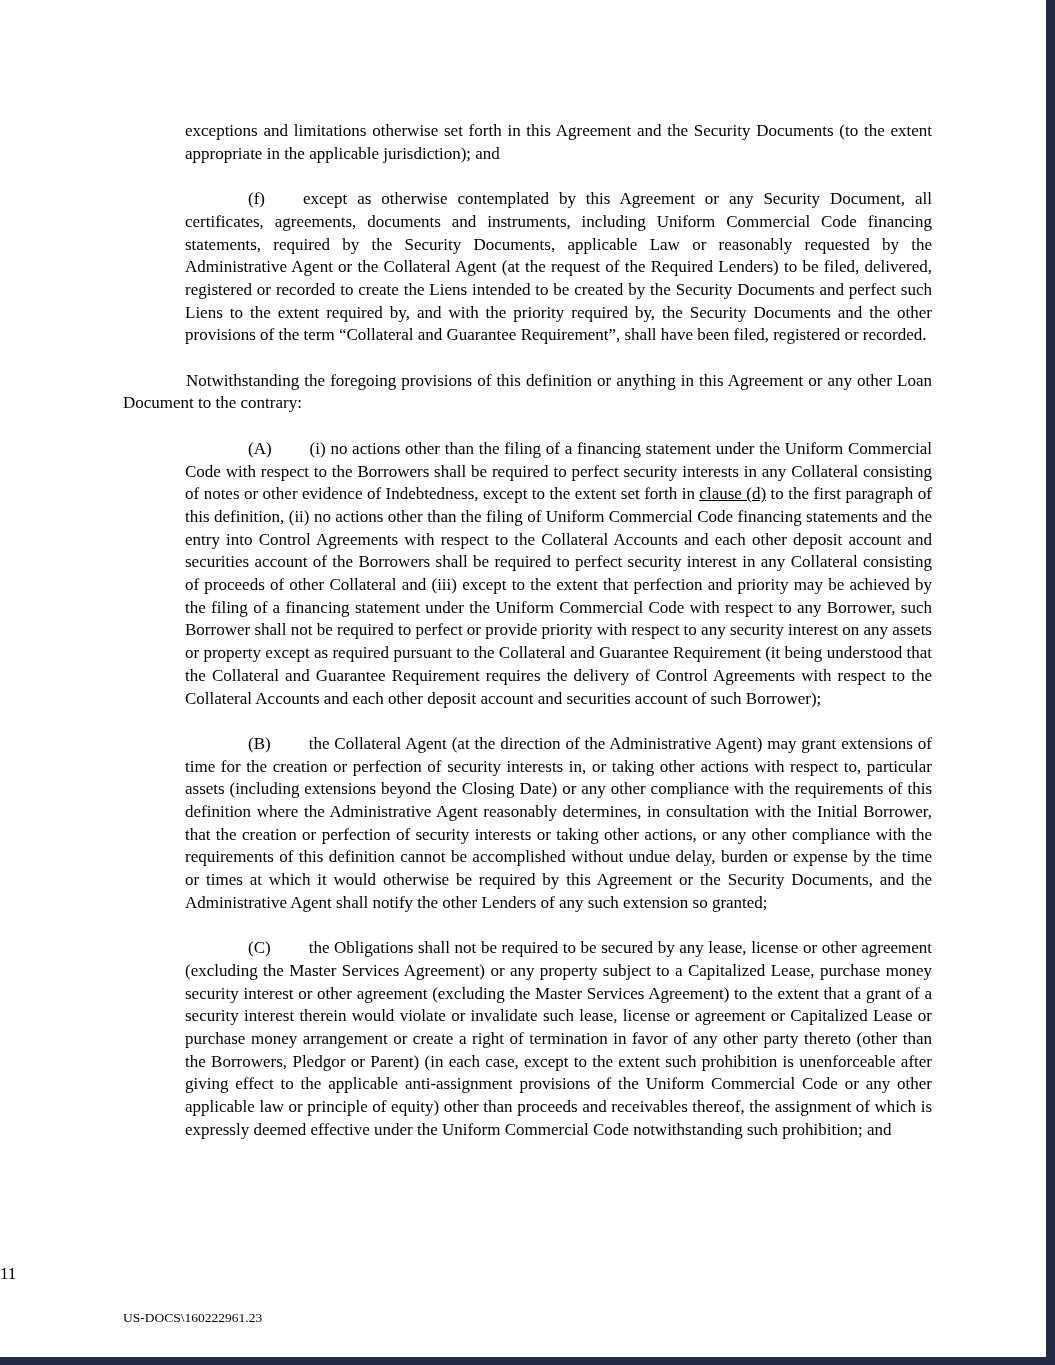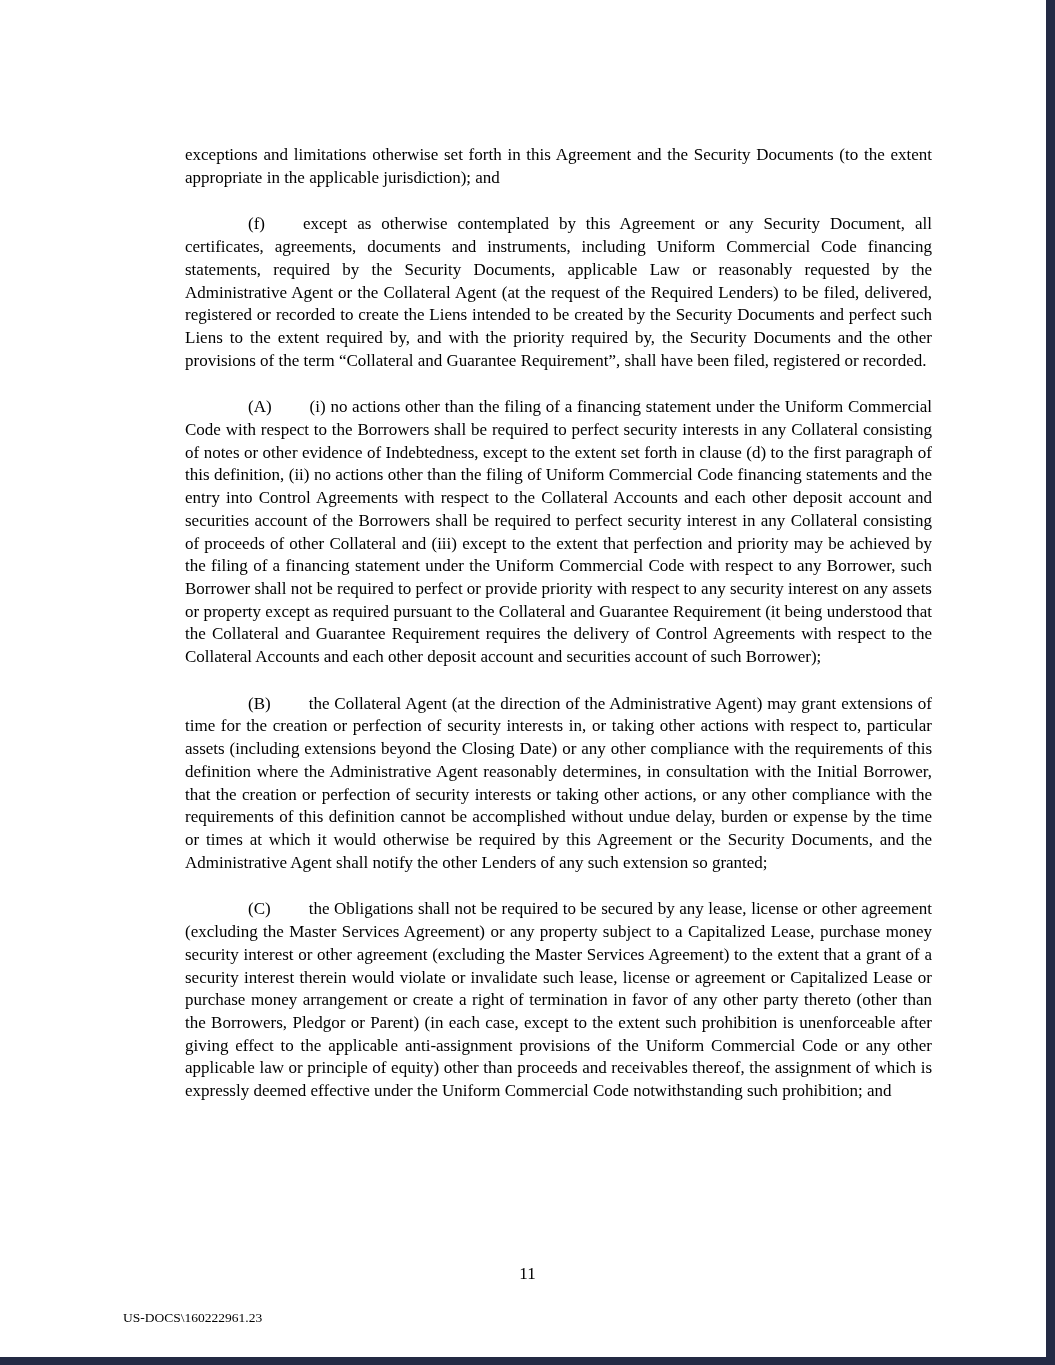--- a/index.html
+++ b/index.html
@@ -16,30 +16,29 @@
   .content {
     position: absolute;
     left: 123px;
     top: 120px;
     width: 809px;
     font-size: 17px;
     line-height: 22.7px;
     text-align: justify;
   }
   .para { margin: 0 0 22.7px 0; }
-  .indented { margin-left: 62px; margin-top: 24px; }
+  .indented { margin-left: 62px; }
   .first-indent { text-indent: 63px; }
   .tab { display: inline-block; width: 38px; }
-  .underline { }
+  .underline { text-decoration: underline; }
   .page-number {
     position: absolute;
     left: 0;
     top: 1264px;
     width: 1055px;
-    text-align: center;
     font-size: 17px;
   }
   .footer {
     position: absolute;
     left: 123px;
     top: 1290px;
     font-size: 13.5px;
     margin-top: 20px;
   }
   .edge-right {
@@ -63,20 +62,21 @@
 <body>
 
 <div class="page">
 
   <div class="content">
 
     <p class="para indented">exceptions and limitations otherwise set forth in this Agreement and the Security Documents (to the extent appropriate in the applicable jurisdiction); and</p>
 
     <p class="para indented first-indent"><span>(f)</span><span class="tab"></span><span>except as otherwise contemplated by this Agreement or any Security Document, all certificates, agreements, documents and instruments, including Uniform Commercial Code financing statements, required by the Security Documents, applicable Law or reasonably requested by the Administrative Agent or the Collateral Agent (at the request of the Required Lenders) to be filed, delivered, registered or recorded to create the Liens intended to be created by the Security Documents and perfect such Liens to the extent required by, and with the priority required by, the Security Documents and the other provisions of the term “Collateral and Guarantee Requirement”, shall have been filed, registered or recorded.</span></p>
 
+    <p class="para first-indent">Notwithstanding the foregoing provisions of this definition or anything in this Agreement or any other Loan Document to the contrary:</p>
 
     <p class="para indented first-indent"><span>(A)</span><span class="tab"></span><span>(i) no actions other than the filing of a financing statement under the Uniform Commercial Code with respect to the Borrowers shall be required to perfect security interests in any Collateral consisting of notes or other evidence of Indebtedness, except to the extent set forth in </span><span class="underline">clause (d)</span><span> to the first paragraph of this definition, (ii) no actions other than the filing of Uniform Commercial Code financing statements and the entry into Control Agreements with respect to the Collateral Accounts and each other deposit account and securities account of the Borrowers shall be required to perfect security interest in any Collateral consisting of proceeds of other Collateral and (iii) except to the extent that perfection and priority may be achieved by the filing of a financing statement under the Uniform Commercial Code with respect to any Borrower, such Borrower shall not be required to perfect or provide priority with respect to any security interest on any assets or property except as required pursuant to the Collateral and Guarantee Requirement (it being understood that the Collateral and Guarantee Requirement requires the delivery of Control Agreements with respect to the Collateral Accounts and each other deposit account and securities account of such Borrower);</span></p>
 
     <p class="para indented first-indent"><span>(B)</span><span class="tab"></span><span>the Collateral Agent (at the direction of the Administrative Agent) may grant extensions of time for the creation or perfection of security interests in, or taking other actions with respect to, particular assets (including extensions beyond the Closing Date) or any other compliance with the requirements of this definition where the Administrative Agent reasonably determines, in consultation with the Initial Borrower, that the creation or perfection of security interests or taking other actions, or any other compliance with the requirements of this definition cannot be accomplished without undue delay, burden or expense by the time or times at which it would otherwise be required by this Agreement or the Security Documents, and the Administrative Agent shall notify the other Lenders of any such extension so granted;</span></p>
 
     <p class="para indented first-indent"><span>(C)</span><span class="tab"></span><span>the Obligations shall not be required to be secured by any lease, license or other agreement (excluding the Master Services Agreement) or any property subject to a Capitalized Lease, purchase money security interest or other agreement (excluding the Master Services Agreement) to the extent that a grant of a security interest therein would violate or invalidate such lease, license or agreement or Capitalized Lease or purchase money arrangement or create a right of termination in favor of any other party thereto (other than the Borrowers, Pledgor or Parent) (in each case, except to the extent such prohibition is unenforceable after giving effect to the applicable anti-assignment provisions of the Uniform Commercial Code or any other applicable law or principle of equity) other than proceeds and receivables thereof, the assignment of which is expressly deemed effective under the Uniform Commercial Code notwithstanding such prohibition; and</span></p>
 
   </div>
 
   <div class="page-number">11</div>

